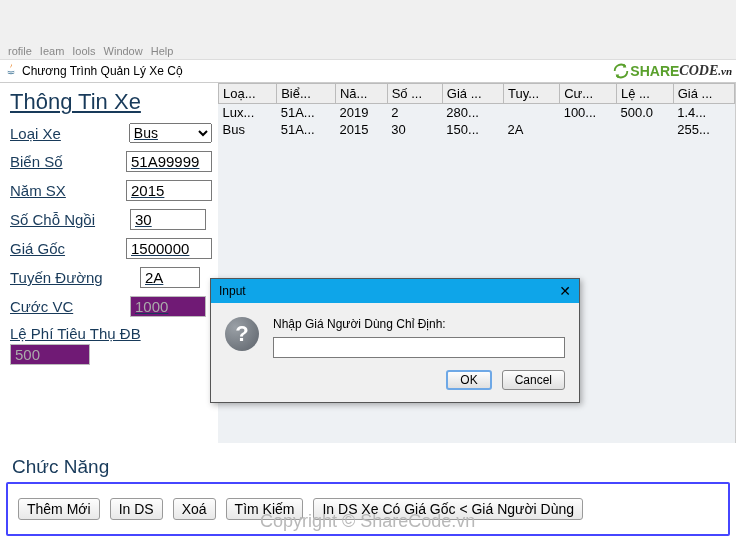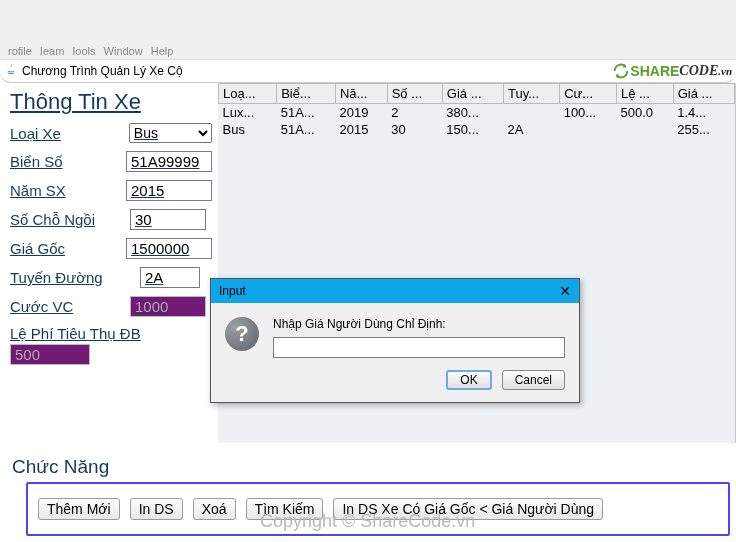--- a/index.html
+++ b/index.html
@@ -1,21 +1,21 @@
 <!DOCTYPE html>
 <html><head>
 <meta charset="utf-8">
 <style>
   * { box-sizing: border-box; font-family: "Segoe UI", Tahoma, sans-serif; }
   body { margin: 0; background: #fff; width: 736px; height: 542px; overflow: hidden; position: relative; }
 
   .menubar { display:flex; gap:4px; padding:2px 6px; font-size:11px; color:#888; background:#f0f0f0; border-bottom:1px solid #ddd; }
   .menubar span { padding:0 2px;margin-top:43px; }
 
-  .titlebar { display:flex; align-items:center; padding:2px 4px; background:#fff; border-bottom:1px solid #ccc;border-radius:11px; }
+  .titlebar { display:flex; align-items:center; padding:2px 4px; background:#fff; border-bottom:1px solid #ccc; }
   .java-icon svg { width:14px; height:14px; }
   .title-text { flex:1; font-size:12px; margin-left:4px; }
   .logo { font-size:14px; font-weight:bold; color:#333; display:flex; align-items:center; }
   .logo .share { color:#5aa02c; font-weight:bold; }
   .logo .code { font-family:serif; font-style:italic; }
   .logo .vn { font-family:serif; font-style:italic; color:#222; font-size:11px; }
 
   .content { display:flex; height:calc(100% - 42px); padding-bottom: 0; }
 
   .left-panel { width:218px; padding:6px 6px 0 10px; color:#183a5a;text-decoration:underline; }
@@ -30,21 +30,21 @@
   .form-input.full { width:186px; }
 
   .right-panel { flex:1; position:relative; }
   .table { width:100%; border-collapse:collapse; font-size:13px; }
   .table th { background:#eee; border:1px solid #bbb; padding:2px 4px; text-align:left; font-weight:normal; white-space:nowrap; overflow:hidden; }
   .table td { padding:1px 4px; white-space:nowrap; overflow:hidden; }
   .table-wrap { background:#eef1f4; height:360px; border-right:1px solid #ccc; }
 
   .func-section { position:absolute; left:6px; right:6px; bottom:6px; }
   .func-title { font-size:19px; color:#183a5a; margin:0 0 4px 6px; }
-  .btn-row { display:flex; gap:10px; border:2px solid #4646ff; border-radius:2px; padding:14px 10px; align-items:center; flex-wrap:nowrap;margin-left:20px; }
+  .btn-row { display:flex; gap:10px; border:2px solid #4646ff; border-radius:2px; padding:14px 10px; align-items:center; flex-wrap:nowrap; }
   .jbtn { font-size:14px; padding:2px 8px; background:linear-gradient(#fdfdfd,#e8e8e8); border:1px solid #9a9a9a; border-radius:3px; cursor:pointer; white-space:nowrap; }
 
   .dialog { position:absolute; left:210px; top:278px; width:370px; background:#f0f0f0; border:1px solid #555; box-shadow:2px 2px 6px rgba(0,0,0,0.3); }
   .dialog-title { display:flex; justify-content:space-between; align-items:center; padding:4px 8px; background:#0ea5e9; font-size:12px; }
   .dialog-title .x { font-size:14px; cursor:pointer; }
   .dialog-body { display:flex; padding:14px 14px 6px 14px; gap:14px; }
   .dlg-icon { width:34px; height:34px; border-radius:50%; background:radial-gradient(circle at 30% 30%,#9aa0a6,#5c626a); color:#fff; font-size:22px; font-weight:bold; display:flex; align-items:center; justify-content:center; }
   .dlg-right { flex:1; }
   .dlg-label { font-size:12px; margin-bottom:6px; }
   .dlg-input { width:100%; border:1px solid #7a7a7a; padding:2px 4px; }
@@ -142,21 +142,21 @@
               <th>Lệ ...</th>
               <th>Giá ...</th>
             </tr>
           </thead>
         <tbody id="tbody">
             <tr>
               <td>Lux...</td>
               <td>51A...</td>
               <td>2019</td>
               <td>2</td>
-              <td>380...</td>
+              <td>280...</td>
               <td></td>
               <td>100...</td>
               <td>500.0</td>
               <td>1.4...</td>
             </tr>
             <tr>
               <td>Bus</td>
               <td>51A...</td>
               <td>2015</td>
               <td>30</td>

